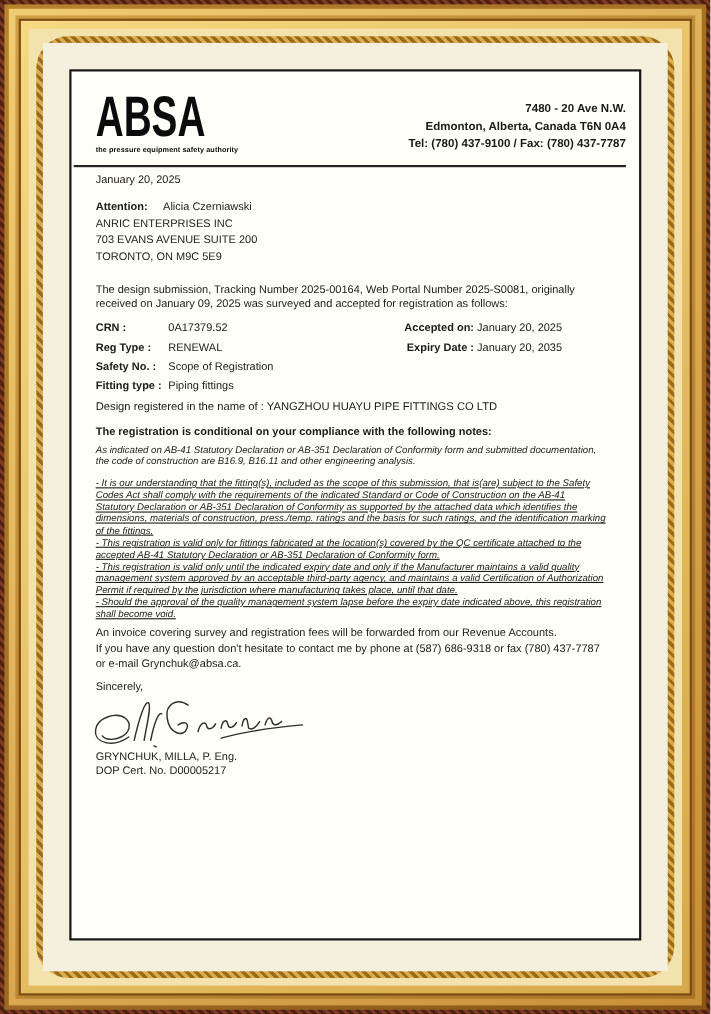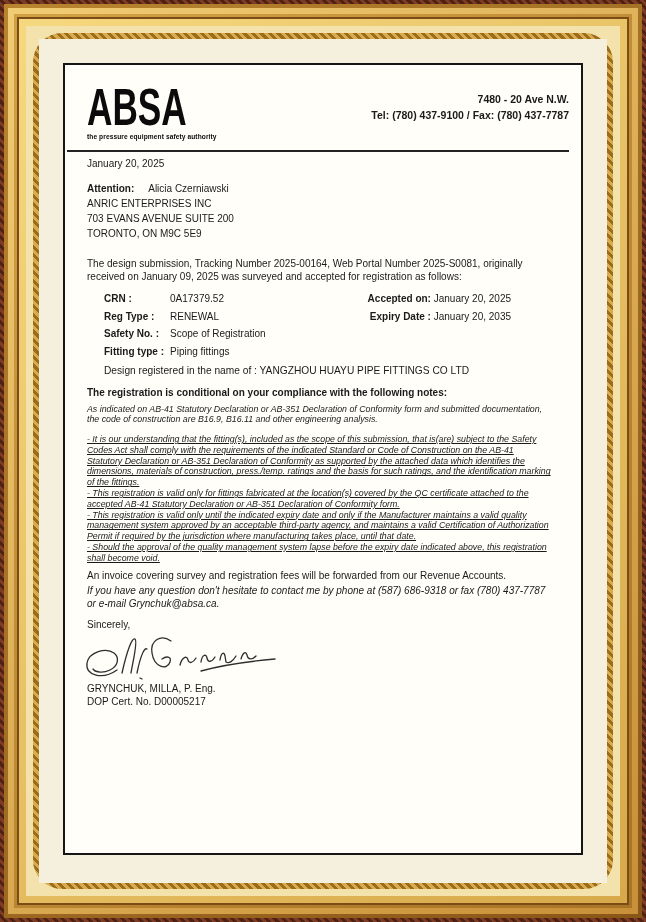--- a/index.html
+++ b/index.html
@@ -37,21 +37,21 @@
   .logo-letters{font-weight:900;font-size:40px;line-height:40px;letter-spacing:0px;
       transform:scale(0.88,1.3);transform-origin:left top;height:50px;color:#0b0b0b;}
   .logo-tagline{font-size:6.6px;font-weight:700;color:#0b0b0b;margin-top:2px;letter-spacing:0.1px;}
   .address{ text-align:right;font-weight:700;font-size:10.5px;line-height:16px;margin-top:10px;}
   .rule{border-top:2px solid #232323;margin:10px 12px 0 2px;}
   
   .date{margin:6px 0 0 22px;font-size:10px;}
   .attn{margin:12px 30px 0 22px;font-size:10px;line-height:15px;}
   .attn b{margin-right:14px;}
   .intro{margin:16px 30px 0 22px;font-size:10px;line-height:13px;max-width:464px;}
-  .fields{margin:7px 30px 0 39px;font-size:10px;}
+  .fields{margin:7px 30px 0 22px;font-size:10px;}
   .frow{display:flex;line-height:17.5px;}
   .flabel{font-weight:700;flex:0 0 66px;}
   .fright{margin-left:auto;margin-right:40px;}
   .fright b{font-weight:700;}
   .registered{margin-top:2px;line-height:17.5px;font-size:10.2px;}
   .cond-head{margin:7px 30px 0 22px;font-size:10px;font-weight:700;}
   .italic{font-style:italic;font-size:8.8px;line-height:10.8px;}
   .code-note{margin:6px 30px 0 22px;max-width:462px;}
   .notes{margin:9px 30px 0 22px;max-width:464px;text-decoration:underline;}
   .plain{margin:5px 30px 0 22px;font-size:10px;line-height:13px;max-width:468px;}
@@ -75,20 +75,21 @@
         <div class="mat">
          <div class="page">
 
           <div class="header-row">
             <div class="logo">
               <div class="logo-letters">ABSA</div>
               <div class="logo-tagline">the pressure equipment safety authority</div>
             </div>
             <div class="address">
               <div>7480 - 20 Ave N.W.</div>
+              <div>Edmonton, Alberta, Canada  T6N 0A4</div>
               <div>Tel: (780) 437-9100 / Fax: (780) 437-7787</div>
             </div>
           </div>
 
           <div class="rule"></div>
 
           <div class="date">January 20, 2025</div>
 
           <div class="attn">
             <div><b>Attention:</b><span>Alicia Czerniawski</span></div>
@@ -129,21 +130,21 @@
           <div class="italic code-note">As indicated on AB-41 Statutory Declaration or AB-351  Declaration of Conformity form and submitted documentation, the code of construction are B16.9, B16.11 and other engineering analysis.</div>
 
           <div class="italic notes">
             <div>- It is our understanding that the fitting(s), included as the scope of this submission, that is(are) subject to the Safety Codes Act shall comply with the requirements of the indicated Standard or Code of Construction on the AB-41 Statutory Declaration or AB-351 Declaration of Conformity as supported by the attached data which identifies the dimensions, materials of construction, press./temp. ratings and the basis for such ratings, and the identification marking of the fittings.</div>
             <div>- This registration is valid only for fittings fabricated at the location(s) covered by the QC certificate attached to the accepted AB-41 Statutory Declaration or AB-351 Declaration of Conformity form.</div>
             <div>- This registration is valid only until the indicated expiry date and only if the Manufacturer maintains a valid quality management system approved by an acceptable third-party agency, and maintains a valid Certification of Authorization Permit if required by the jurisdiction where manufacturing takes place, until that date.</div>
             <div>- Should the approval of the quality management system lapse before the expiry date indicated above, this registration shall become void.</div>
           </div>
 
           <div class="plain">An invoice covering survey and registration fees will be forwarded from our Revenue Accounts.</div>
-          <div class="plain" style="margin-top:2px;font-style:italic;">If you have any question don't hesitate to contact me by phone at (587) 686-9318 or fax (780) 437-7787 or e-mail Grynchuk@absa.ca.</div>
+          <div class="plain" style="margin-top:2px;">If you have any question don't hesitate to contact me by phone at (587) 686-9318 or fax (780) 437-7787 or e-mail Grynchuk@absa.ca.</div>
 
           <div class="closing">Sincerely,</div>
 
           <svg class="sig" width="220" height="52" viewBox="0 0 220 52">
             <g fill="none" stroke="#2e2e2e" stroke-width="1.3" stroke-linecap="round">
               <path d="M36,40 C22,50 4,46 6,33 C8,22 25,17 33,23 C39,28 37,36 29,40 C23,43 15,43 12,39"></path>
               <path d="M41,43 C46,21 51,7 54,9 C57,11 52,31 50,43"></path>
               <path d="M56,43 C59,28 63,17 66,19"></path>
               <path d="M59,48 l2,1"></path>
               <path d="M90,11 C80,4 69,10 71,23 C73,37 86,41 89,32 C91,26 85,26 81,29"></path>

